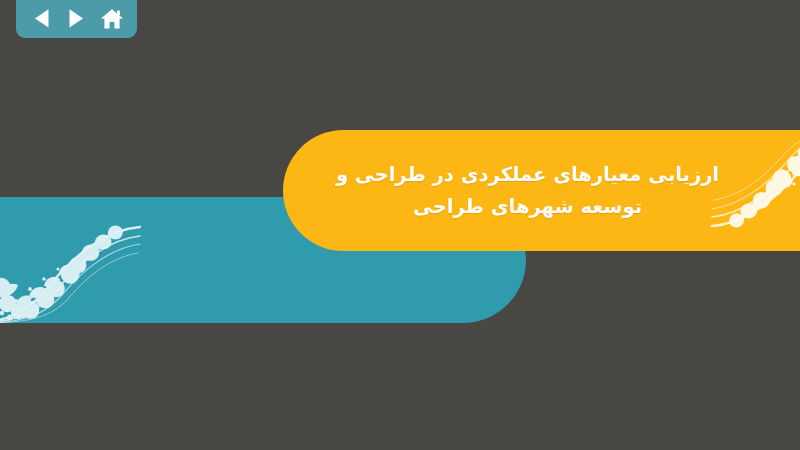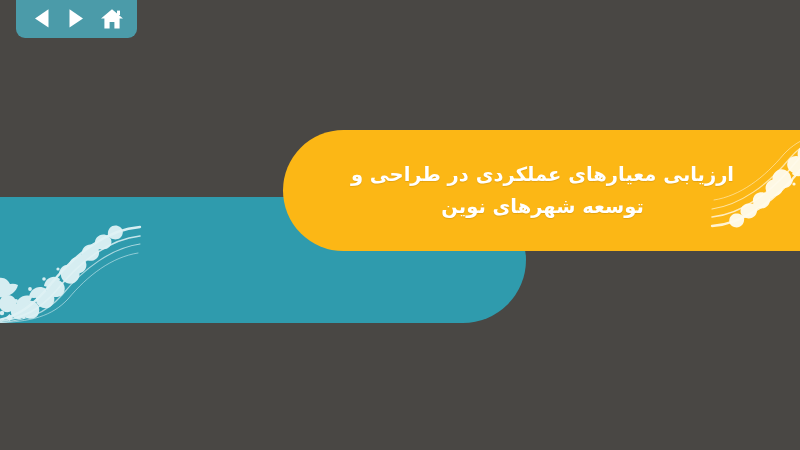--- a/index.html
+++ b/index.html
@@ -91,21 +91,21 @@
     position: absolute;
     right: 0;
     top: 0;
     width: 150px;
     height: 100px;
   }
 
   
   #title-block {
     position: absolute;
-    left: 284px;
+    left: 269px;
     top: 130px;
     width: 517px;
     height: 121px;
     z-index: 30;
     display: flex;
     flex-direction: column;
     align-items: center;
     justify-content: center;
     direction: rtl;
     pointer-events: none;
@@ -213,21 +213,21 @@
         <circle cx="126" cy="78" r="2"></circle>
         <circle cx="112" cy="66" r="1.9"></circle>
         <circle cx="98" cy="56" r="1.8"></circle>
         <circle cx="84" cy="46" r="1.6"></circle>
       </g>
     </svg>
   </div>
 
   <div id="title-block">
     <div class="title-line">ارزیابی معیارهای عملکردی در طراحی و</div>
-    <div class="title-line">توسعه شهرهای نوین</div>
+    <div class="title-line">توسعه شهرهای طراحی</div>
   </div>
 
   <div id="navbar">
 
     <div class="nav-btn">
       <svg width="19" height="21" viewBox="0 0 19 21">
         <path d="M16.5 1.2 L3.0 10.4 L16.5 19.6 Z" fill="#FFFFFF"></path>
       </svg>
     </div>
 

